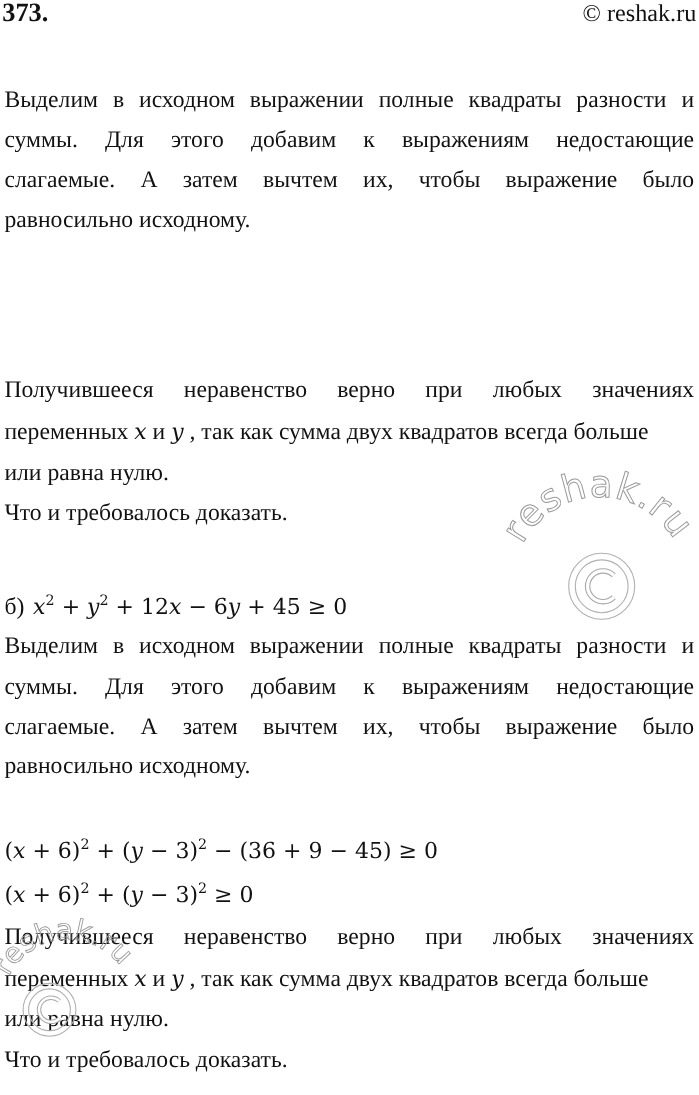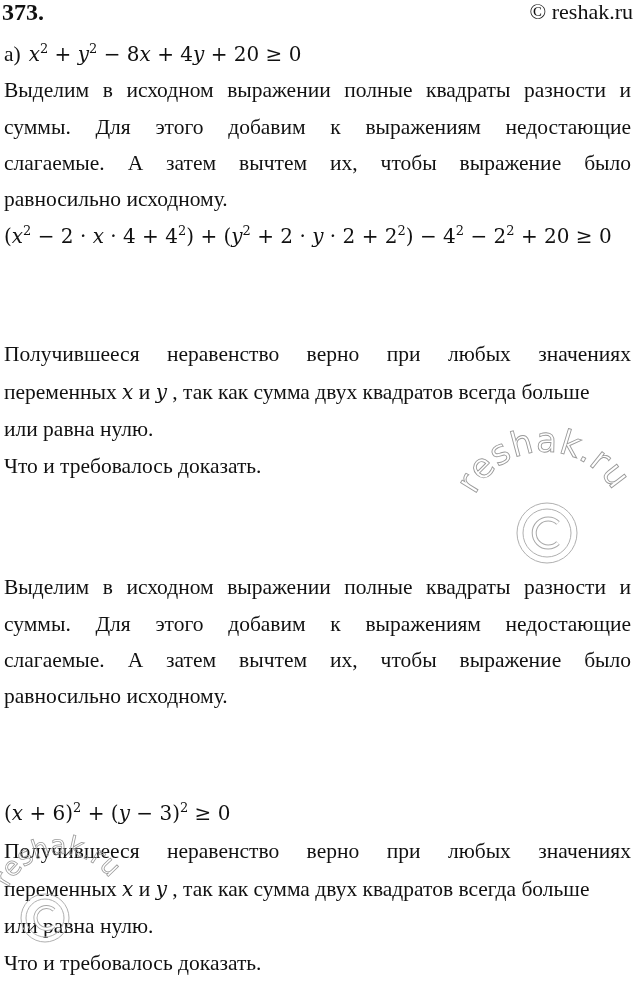--- a/index.html
+++ b/index.html
@@ -88,48 +88,48 @@
 </head>
 <body>
 
 <div class="page">
 
   <div class="header">
     <span class="problem-number">373.</span>
     <span class="copyright">© reshak.ru</span>
   </div>
 
-  <div class="line" style="top:40px">
-    <span class="label">а)</span><span class="math"><i>x</i><sup>2</sup> + <i>y</i><sup>2</sup> − 8<i>x</i> + 4<i>y</i> + 20 ≥ 0</span>
-  </div>
 
   <div class="line justify" style="top:76px">Выделим в исходном выражении полные квадраты разности и</div>
   <div class="line justify" style="top:113px">суммы. Для этого добавим к выражениям недостающие</div>
   <div class="line justify" style="top:149px">слагаемые. А затем вычтем их, чтобы выражение было</div>
   <div class="line" style="top:185px">равносильно исходному.</div>
 
-  <div class="line math" style="top:222px">(<i>x</i><sup>2</sup> − 2 · <i>x</i> · 4 + 4<sup>2</sup>) + (<i>y</i><sup>2</sup> + 2 · <i>y</i> · 2 + 2<sup>2</sup>) − 4<sup>2</sup> − 2<sup>2</sup> + 20 ≥ 0</div>
 
   <div class="line justify" style="top:340px">Получившееся неравенство верно при любых значениях</div>
   <div class="line" style="top:378px">
     <span>переменных</span>
     <span class="var">x</span>
     <span>и</span>
     <span class="var">y</span>
     <span>, так как сумма двух квадратов всегда больше</span>
   </div>
   <div class="line" style="top:415px">или равна нулю.</div>
   <div class="line" style="top:452px">Что и требовалось доказать.</div>
 
+  <div class="line" style="top:537px">
+    <span class="label">б)</span><span class="math"><i>x</i><sup>2</sup> + <i>y</i><sup>2</sup> + 12<i>x</i> − 6<i>y</i> + 45 ≥ 0</span>
+  </div>
 
   <div class="line justify" style="top:573px">Выделим в исходном выражении полные квадраты разности и</div>
   <div class="line justify" style="top:610px">суммы. Для этого добавим к выражениям недостающие</div>
   <div class="line justify" style="top:646px">слагаемые. А затем вычтем их, чтобы выражение было</div>
   <div class="line" style="top:682px">равносильно исходному.</div>
 
+  <div class="line math" style="top:759px">(<i>x</i> + 6)<sup>2</sup> + (<i>y</i> − 3)<sup>2</sup> − (36 + 9 − 45) ≥ 0</div>
   <div class="line math" style="top:799px">(<i>x</i> + 6)<sup>2</sup> + (<i>y</i> − 3)<sup>2</sup> ≥ 0</div>
 
   <div class="line justify" style="top:837px">Получившееся неравенство верно при любых значениях</div>
   <div class="line" style="top:875px">
     <span>переменных</span>
     <span class="var">x</span>
     <span>и</span>
     <span class="var">y</span>
     <span>, так как сумма двух квадратов всегда больше</span>
   </div>

